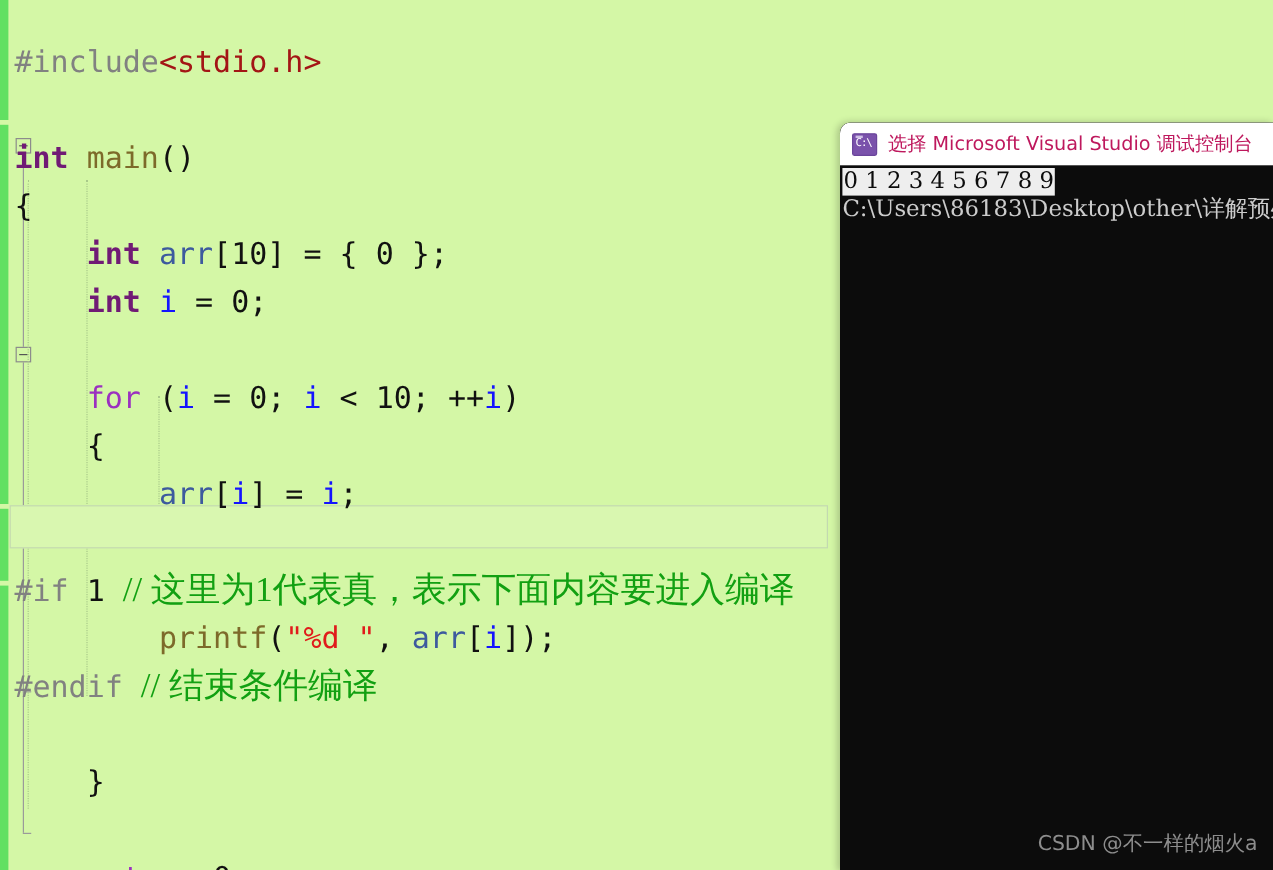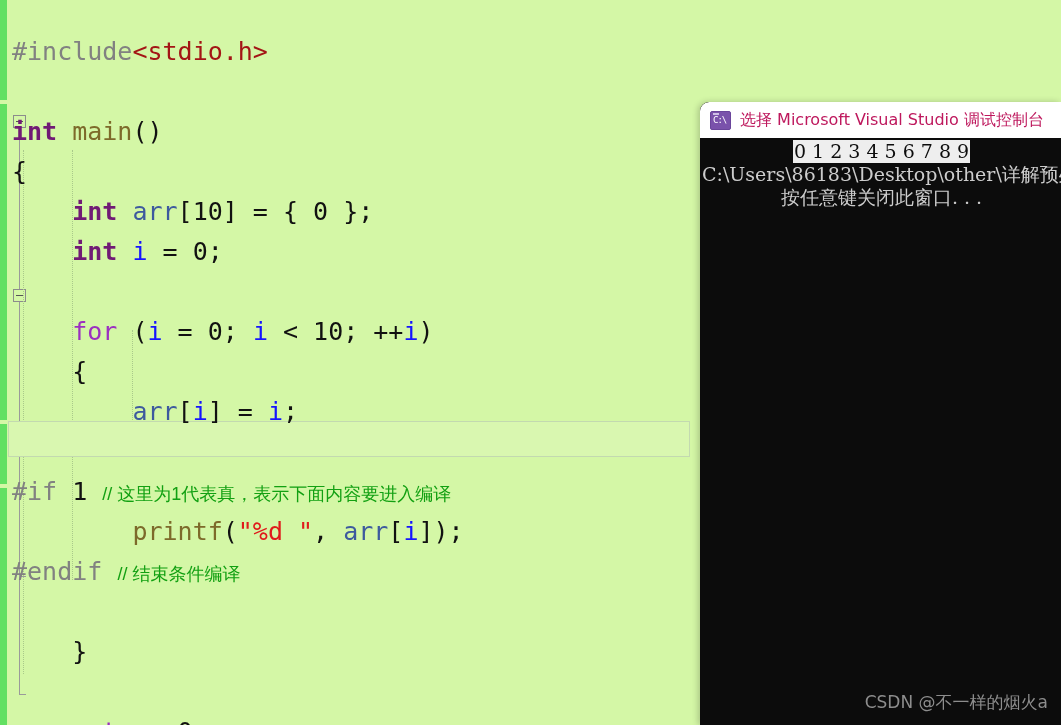--- a/index.html
+++ b/index.html
@@ -38,38 +38,38 @@
   .t-kw{color:#701a75;font-weight:bold;}
   .t-fn{color:#7d6a2a;}
   .t-ctl{color:#9b30c0;margin-top:18px;}
   .t-var{color:#3d5a9e;text-align:right;}
   .t-num{color:#111;}
   .t-pun{color:#111;}
   .t-str{color:#e01b1b;}
   .t-cmt{color:#12a012;}
   .t-i{color:#1414ff;}
   .t-plain{color:#111;}
-  .cjk{font-family:Liberation Sans, sans-serif;font-size:18px;}
+  .cjk{font-family:Liberation Serif, serif;font-size:29px;}
 
   
   .console{position:absolute;left:700px;top:102px;width:361px;height:623px;
            background:#0c0c0c;border-top-left-radius:9px;overflow:hidden;
            box-shadow:-2px 0 6px rgba(0,0,0,.20);}
   .con-title{height:36px;background:#ffffff;border-top-left-radius:9px;
              display:flex;align-items:center;padding-left:10px;}
   .con-ico{width:19px;height:17px;background:#7a52ab;border:1px solid #6a459b;
            border-radius:2px;position:relative;margin-right:9px;flex:none;}
   .con-ico i{position:absolute;left:2px;top:3px;right:2px;bottom:2px;
              color:#fff;font-family:"DejaVu Sans Mono",monospace;font-size:9px;
              line-height:10px;font-style:normal;letter-spacing:-1px;}
   .con-ico b{position:absolute;left:2px;top:1px;width:6px;height:2px;background:#cfc0e6;}
   .con-title-txt{font-family:"DejaVu Sans",sans-serif;font-size:16px;color:#be185d;white-space:nowrap;}
 
   .con-body{position:absolute;left:0;top:36px;right:0;bottom:0;background:#0c0c0c;
-            padding:2px 0 0 2px;text-align:center;}
+            padding:2px 0 0 2px;}
   .con-ln{font-family:"DejaVu Serif",serif;font-size:19px;line-height:23px;
           color:#cccccc;white-space:pre;display:block;}
   .con-sel{background:#eeeeee;color:#0c0c0c;display:inline-block;padding:0 1px;}
 
   .watermark{position:absolute;right:13px;bottom:11px;color:#8d8d8d;
              font-family:"DejaVu Sans",sans-serif;font-size:17px;white-space:nowrap;margin-top:41px;}
 </style>
 </head>
 <body>
 
@@ -127,19 +127,18 @@
       <span class="con-ico">
         <b></b>
           <i>C:\</i>
       </span>
       <span class="con-title-txt">选择 Microsoft Visual Studio 调试控制台</span>
     </div>
 
     <div class="con-body">
       <span class="con-ln"><span class="con-sel">0 1 2 3 4 5 6 7 8 9</span></span>
       <span class="con-ln">C:\Users\86183\Desktop\other\详解预处</span>
-      <span class="con-ln">按任意键关闭此窗口. . .</span>
     </div>
 
     <div class="watermark">CSDN @不一样的烟火a</div>
   </div>
 
 </div>
 
 </body></html>

